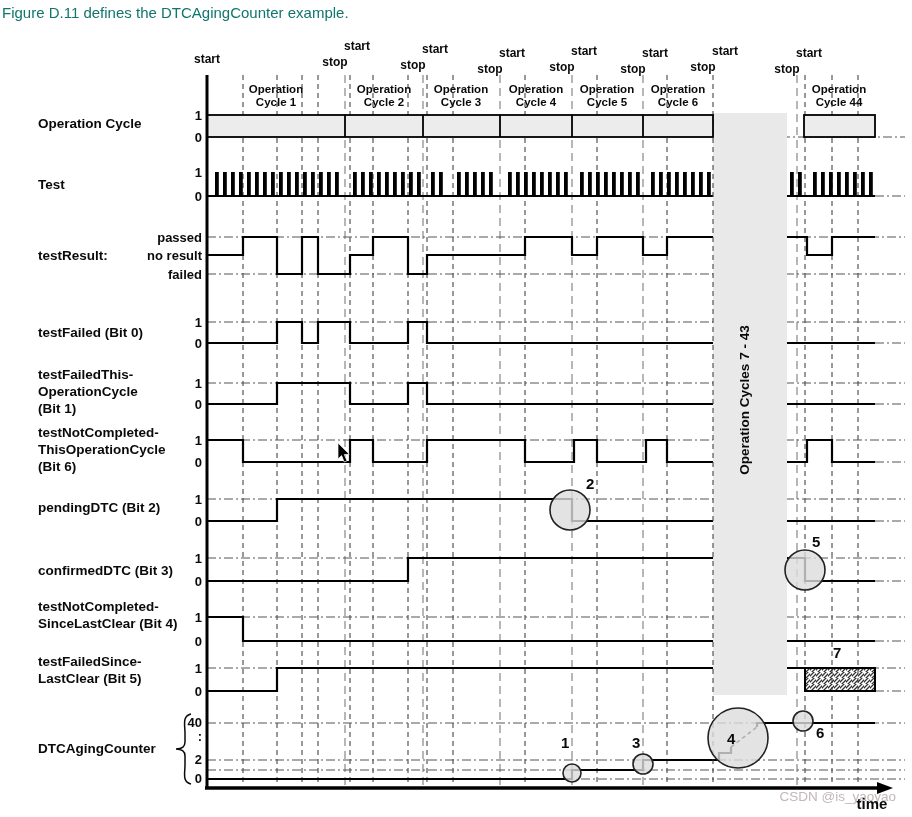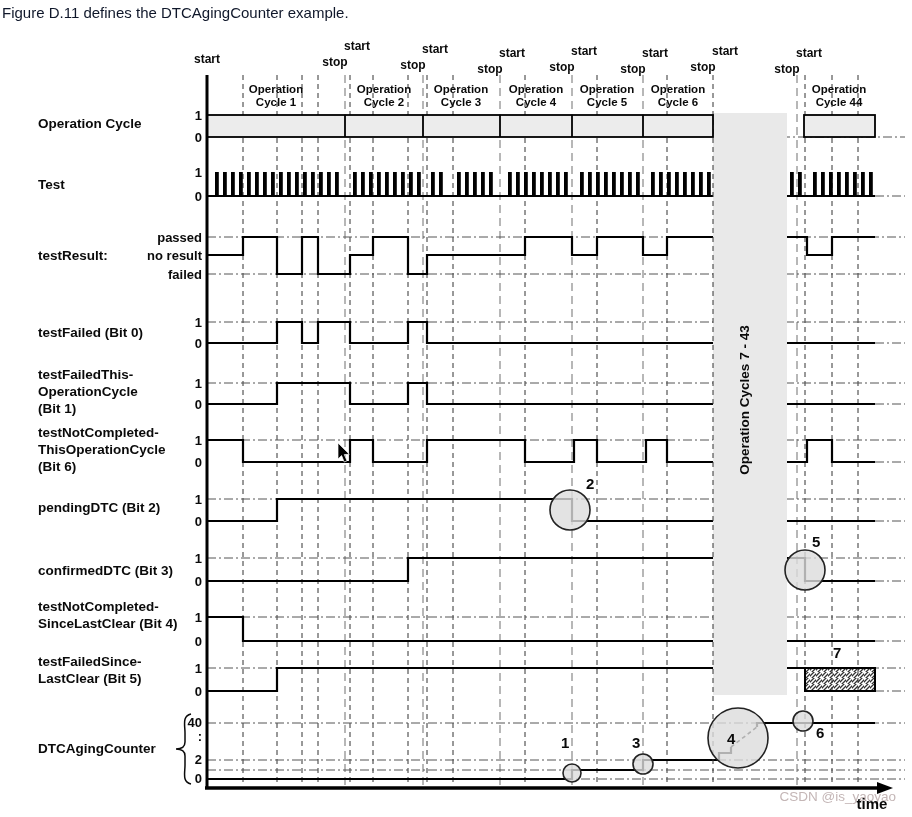--- a/index.html
+++ b/index.html
@@ -1,17 +1,17 @@
 <!DOCTYPE html>
 <html><head>
 <meta charset="utf-8">
 <style>
   html,body{margin:0;padding:0;background:#fff;}
   body{width:912px;height:817px;position:relative;font-family:"Liberation Sans",sans-serif;overflow:hidden;}
-  #page-title{position:absolute;left:2px;top:4px;font-size:15px;color:#0f172a;white-space:nowrap;}
+  #page-title{position:absolute;left:2px;top:4px;font-size:15px;color:#0f766e;white-space:nowrap;}
   #diagram{position:absolute;left:0;top:0;}
   svg text{font-family:"Liberation Sans",sans-serif;}
 </style>
 </head>
 <body>
 
 <div id="page-title">Figure D.11 defines the DTCAgingCounter example.</div>
 
 <svg id="diagram" width="912" height="817" viewBox="0 0 912 817" xmlns="http://www.w3.org/2000/svg">
   <defs>

